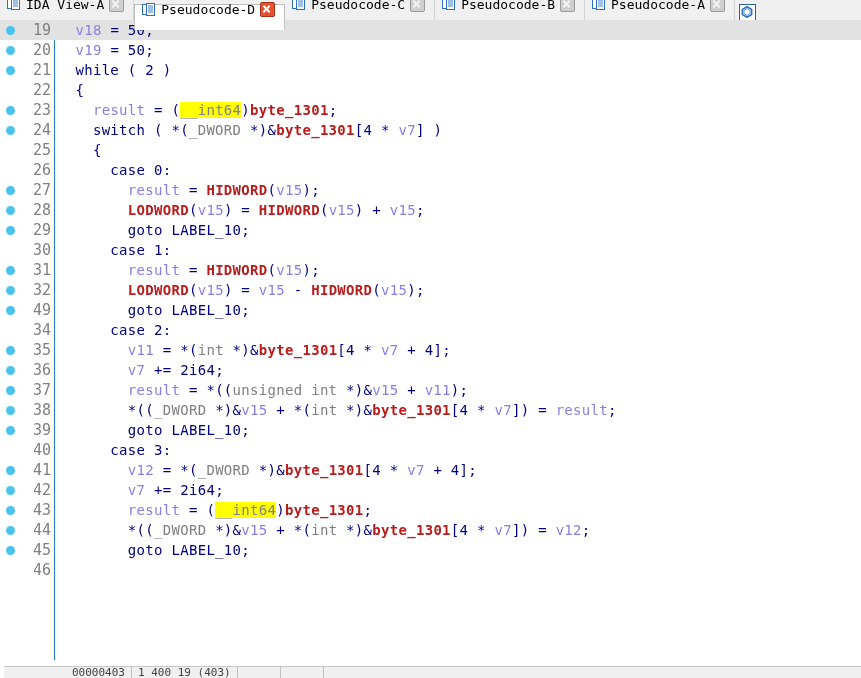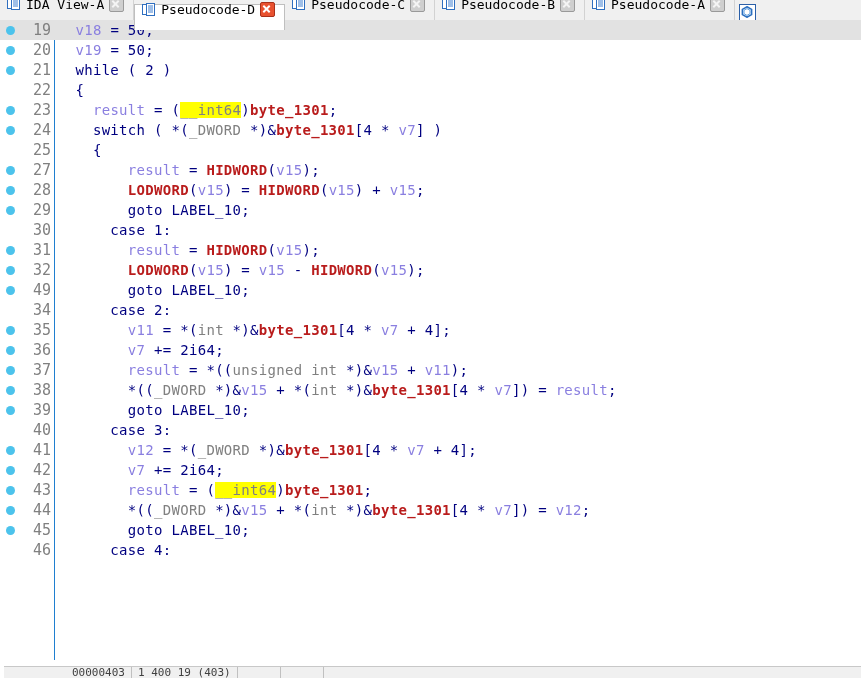--- a/index.html
+++ b/index.html
@@ -272,40 +272,41 @@
 <div id="codearea">
   <div id="gutter-rule"></div>
   <div id="code-lines">
       <div class="row current"><span class="dot"></span><span class="lineno">19</span><span class="code"><span class="t-plain">  </span><span class="t-var">v18</span><span class="t-plain"> = </span><span class="t-num">50</span><span class="t-plain">;</span></span></div>
       <div class="row"><span class="dot"></span><span class="lineno">20</span><span class="code"><span class="t-plain">  </span><span class="t-var">v19</span><span class="t-plain"> = </span><span class="t-num">50</span><span class="t-plain">;</span></span></div>
       <div class="row"><span class="dot"></span><span class="lineno">21</span><span class="code"><span class="t-kw">  while ( 2 )</span></span></div>
       <div class="row"><span class="lineno">22</span><span class="code"><span class="t-plain">  {</span></span></div>
       <div class="row"><span class="dot"></span><span class="lineno">23</span><span class="code"><span class="t-plain">    </span><span class="t-var">result</span><span class="t-plain"> = (</span><span class="t-hl">__int64</span><span class="t-plain">)</span><span class="t-name">byte_1301</span><span class="t-plain">;</span></span></div>
       <div class="row"><span class="dot"></span><span class="lineno">24</span><span class="code"><span class="t-plain">    switch ( *(</span><span class="t-type">_DWORD</span><span class="t-plain"> *)&amp;</span><span class="t-name">byte_1301</span><span class="t-plain">[4 * </span><span class="t-var">v7</span><span class="t-plain">] )</span></span></div>
       <div class="row"><span class="lineno">25</span><span class="code"><span class="t-plain">    {</span></span></div>
+      <div class="row"><span class="lineno">26</span><span class="code"><span class="t-plain">      case 0:</span></span></div>
       <div class="row"><span class="dot"></span><span class="lineno">27</span><span class="code"><span class="t-plain">        </span><span class="t-var">result</span><span class="t-plain"> = </span><span class="t-name">HIDWORD</span><span class="t-plain">(</span><span class="t-var">v15</span><span class="t-plain">);</span></span></div>
       <div class="row"><span class="dot"></span><span class="lineno">28</span><span class="code"><span class="t-plain">        </span><span class="t-name">LODWORD</span><span class="t-plain">(</span><span class="t-var">v15</span><span class="t-plain">) = </span><span class="t-name">HIDWORD</span><span class="t-plain">(</span><span class="t-var">v15</span><span class="t-plain">) + </span><span class="t-var">v15</span><span class="t-plain">;</span></span></div>
       <div class="row"><span class="dot"></span><span class="lineno">29</span><span class="code"><span class="t-plain">        goto LABEL_10;</span></span></div>
       <div class="row"><span class="lineno">30</span><span class="code"><span class="t-plain">      case 1:</span></span></div>
       <div class="row"><span class="dot"></span><span class="lineno">31</span><span class="code"><span class="t-plain">        </span><span class="t-var">result</span><span class="t-plain"> = </span><span class="t-name">HIDWORD</span><span class="t-plain">(</span><span class="t-var">v15</span><span class="t-plain">);</span></span></div>
       <div class="row"><span class="dot"></span><span class="lineno">32</span><span class="code"><span class="t-plain">        </span><span class="t-name">LODWORD</span><span class="t-plain">(</span><span class="t-var">v15</span><span class="t-plain">) = </span><span class="t-var">v15</span><span class="t-plain"> - </span><span class="t-name">HIDWORD</span><span class="t-plain">(</span><span class="t-var">v15</span><span class="t-plain">);</span></span></div>
       <div class="row"><span class="dot"></span><span class="lineno">49</span><span class="code"><span class="t-plain">        goto LABEL_10;</span></span></div>
       <div class="row"><span class="lineno">34</span><span class="code"><span class="t-plain">      case 2:</span></span></div>
       <div class="row"><span class="dot"></span><span class="lineno">35</span><span class="code"><span class="t-plain">        </span><span class="t-var">v11</span><span class="t-plain"> = *(</span><span class="t-type">int</span><span class="t-plain"> *)&amp;</span><span class="t-name">byte_1301</span><span class="t-plain">[4 * </span><span class="t-var">v7</span><span class="t-plain"> + 4];</span></span></div>
       <div class="row"><span class="dot"></span><span class="lineno">36</span><span class="code"><span class="t-plain">        </span><span class="t-var">v7</span><span class="t-plain"> += 2i64;</span></span></div>
       <div class="row"><span class="dot"></span><span class="lineno">37</span><span class="code"><span class="t-plain">        </span><span class="t-var">result</span><span class="t-plain"> = *((</span><span class="t-type">unsigned int</span><span class="t-plain"> *)&amp;</span><span class="t-var">v15</span><span class="t-plain"> + </span><span class="t-var">v11</span><span class="t-plain">);</span></span></div>
       <div class="row"><span class="dot"></span><span class="lineno">38</span><span class="code"><span class="t-plain">        *((</span><span class="t-type">_DWORD</span><span class="t-plain"> *)&amp;</span><span class="t-var">v15</span><span class="t-plain"> + *(</span><span class="t-type">int</span><span class="t-plain"> *)&amp;</span><span class="t-name">byte_1301</span><span class="t-plain">[4 * </span><span class="t-var">v7</span><span class="t-plain">]) = </span><span class="t-var">result</span><span class="t-plain">;</span></span></div>
       <div class="row"><span class="dot"></span><span class="lineno">39</span><span class="code"><span class="t-plain">        goto LABEL_10;</span></span></div>
       <div class="row"><span class="lineno">40</span><span class="code"><span class="t-plain">      case 3:</span></span></div>
       <div class="row"><span class="dot"></span><span class="lineno">41</span><span class="code"><span class="t-plain">        </span><span class="t-var">v12</span><span class="t-plain"> = *(</span><span class="t-type">_DWORD</span><span class="t-plain"> *)&amp;</span><span class="t-name">byte_1301</span><span class="t-plain">[4 * </span><span class="t-var">v7</span><span class="t-plain"> + 4];</span></span></div>
       <div class="row"><span class="dot"></span><span class="lineno">42</span><span class="code"><span class="t-plain">        </span><span class="t-var">v7</span><span class="t-plain"> += 2i64;</span></span></div>
       <div class="row"><span class="dot"></span><span class="lineno">43</span><span class="code"><span class="t-plain">        </span><span class="t-var">result</span><span class="t-plain"> = (</span><span class="t-hl">__int64</span><span class="t-plain">)</span><span class="t-name">byte_1301</span><span class="t-plain">;</span></span></div>
       <div class="row"><span class="dot"></span><span class="lineno">44</span><span class="code"><span class="t-plain">        *((</span><span class="t-type">_DWORD</span><span class="t-plain"> *)&amp;</span><span class="t-var">v15</span><span class="t-plain"> + *(</span><span class="t-type">int</span><span class="t-plain"> *)&amp;</span><span class="t-name">byte_1301</span><span class="t-plain">[4 * </span><span class="t-var">v7</span><span class="t-plain">]) = </span><span class="t-var">v12</span><span class="t-plain">;</span></span></div>
       <div class="row"><span class="dot"></span><span class="lineno">45</span><span class="code"><span class="t-plain">        goto LABEL_10;</span></span></div>
-      <div class="row"><span class="lineno">46</span><span class="code"><span class="t-plain">      case 4:</span></span></div>
+      <div class="row"><span class="lineno">46</span></div>
     </div>
 </div>
 
 <div id="statusbar">
     <div id="sb-spacer"></div>
     <div class="sb-cell">00000403</div>
     <div class="sb-cell">1 400 19 (403)</div>
     <div class="sb-cell" style="width: 30px;"></div>
     <div class="sb-cell" style="width: 30px;"></div>
   </div>

